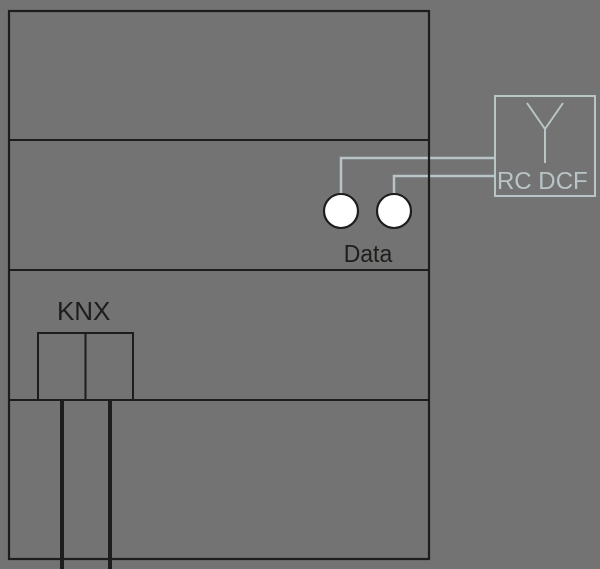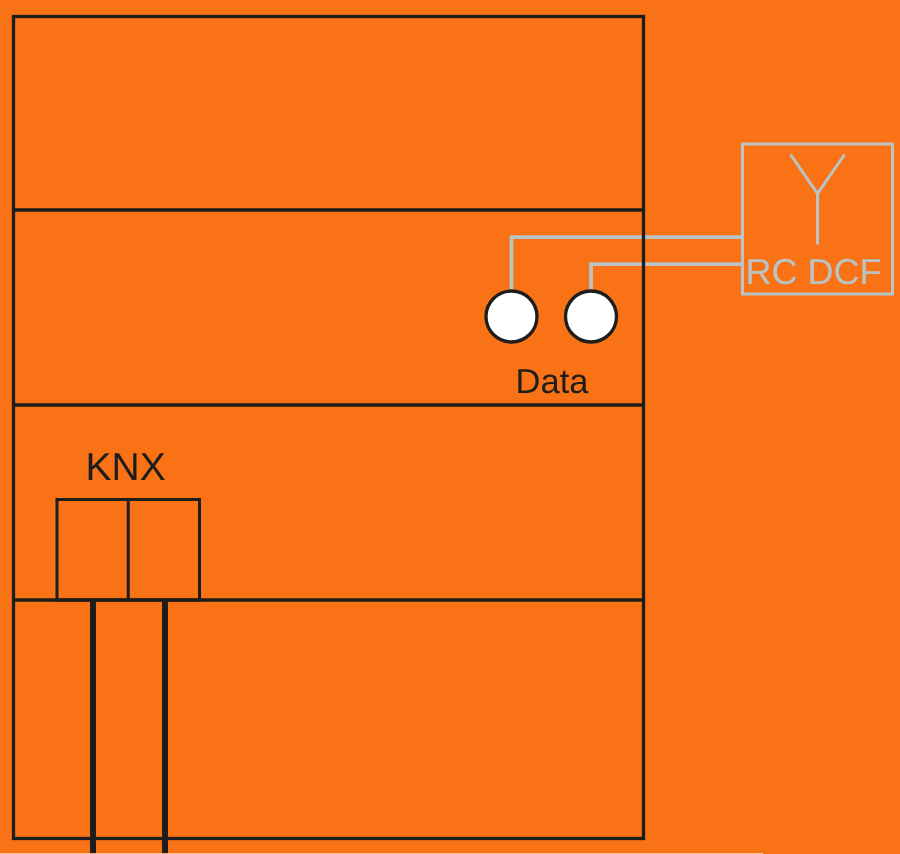--- a/index.html
+++ b/index.html
@@ -4,21 +4,21 @@
 <style>
   html, body {
     margin: 0;
     padding: 0;
     background: #ffffff;
   }
   .stage {
     position: relative;
     width: 600px;
     height: 569px;
-    background: #f97316;
+    background: #737373;
     overflow: hidden;
     font-family: "Liberation Sans", sans-serif;
   }
   svg {
     display: block;
     width: 600px;
     height: 569px;
   }
   .stroke-dark {
     stroke: #1d1d1b;

